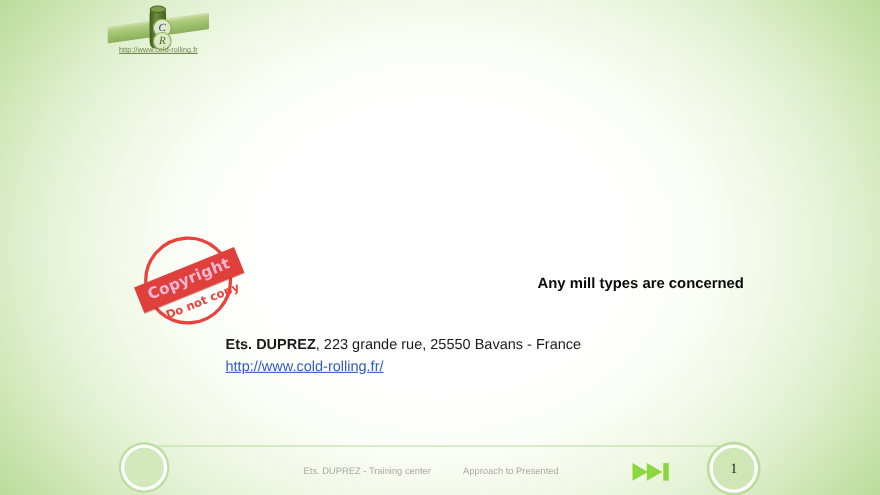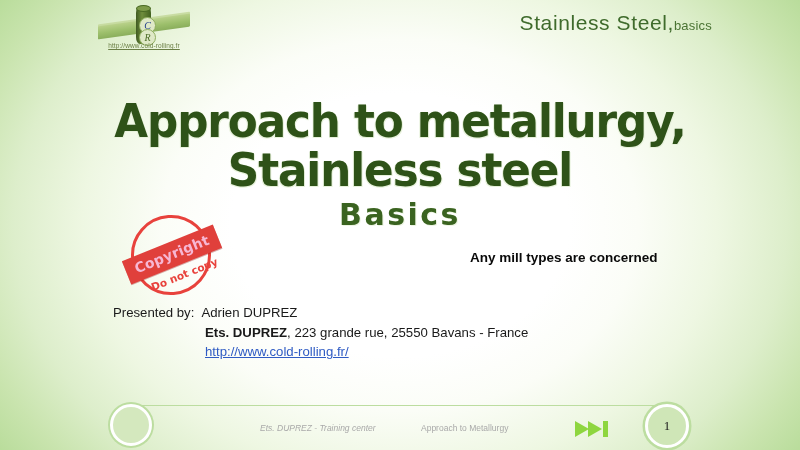--- a/index.html
+++ b/index.html
@@ -222,21 +222,21 @@
     color: #f7b7d4;
     letter-spacing: .2px;
   }
 
   
   #callout {
     position: absolute;
     left: 470px;
     top: 250px;
     width: 225px;
-    text-align: left;
+    text-align: center;
     font-size: 13.5px;
     font-weight: bold;
     color: #0a0a0a;
     line-height: 16px;
   }
 
   
   #body-block {
     position: absolute;
     left: 113px;
@@ -275,26 +275,25 @@
     top: 404px;
     width: 42px;
     height: 42px;
     background: #d4e8be;
     border: 3px solid #ffffff;
     box-shadow: 0 0 0 2px #bcdda0;
     box-sizing: border-box;
   }
   #footer-left-text {
     position: absolute;
-    left: 260px;
+    left: 276px;
     top: 423px;
     font-size: 8.5px;
     color: #a9a9a9;
     white-space: nowrap;
-    font-style: italic;
   }
   #footer-center-text {
     position: absolute;
     left: 421px;
     top: 423px;
     font-size: 8.5px;
     color: #a9a9a9;
     white-space: nowrap;
   }
   #nav-next {
@@ -330,29 +329,21 @@
   <div id="logo">
     <div class="logo-strip back"></div>
     <div class="logo-strip"></div>
     <div class="logo-roll"></div>
     <div class="logo-roll-cap"></div>
     <div class="logo-badge c">C</div>
     <div class="logo-badge r">R</div>
     <div id="logo-url">http://www.cold-rolling.fr</div>
   </div>
 
-  <div id="header">
-    <span id="header-main">Stainless Steel,</span><span id="header-sub">basics</span>
-  </div>
-
-  <div id="title-block">
-    <div class="title-line">Approach to metallurgy,</div>
-    <div class="title-line">Stainless steel</div>
-    <div id="title-basics">Basics</div>
-  </div>
+
 
   <div id="stamp">
     <div id="stamp-circle"></div>
     <div id="stamp-ip">
       <svg width="80" height="80" viewBox="0 0 80 80">
         <defs>
           <path id="arcpath" d="M 8,48 A 34,34 0 0 1 72,36" fill="none"></path>
         </defs>
         <text>
           <textPath href="#arcpath" startOffset="4%"></textPath>
@@ -361,35 +352,32 @@
     </div>
     <div id="stamp-dnc">Do not copy</div>
     <div id="stamp-banner">
       <div id="stamp-banner-text">Copyright</div>
     </div>
   </div>
 
   <div id="callout">Any mill types are concerned</div>
 
   <div id="body-block">
-    <div class="row">
-      <span class="lbl-pres">Presented by:</span><span class="pres-name">Adrien DUPREZ</span>
-    </div>
     <div class="row indent">
       <span class="bold">Ets. DUPREZ</span><span>, 223 grande rue, 25550  Bavans - France</span>
     </div>
     <div class="row indent">
       <span id="body-url">http://www.cold-rolling.fr/</span>
     </div>
   </div>
 
   <div id="footer-line"></div>
   <div class="deco-circle" id="footer-circle-left"></div>
   <div id="footer-left-text">Ets. DUPREZ - Training center</div>
-  <div id="footer-center-text">Approach to Metallurgy</div>
+  <div id="footer-center-text">Approach to Presented</div>
 
   <div id="nav-next">
     <svg width="40" height="18" viewBox="0 0 40 18">
       <polygon points="1,1 15,9 1,17" fill="#8ed63f"></polygon>
       <polygon points="14,1 28,9 14,17" fill="#8ed63f"></polygon>
       <rect x="29" y="1" width="5" height="16" fill="#8ed63f"></rect>
     </svg>
   </div>
 
   <div id="page-badge">1</div>

